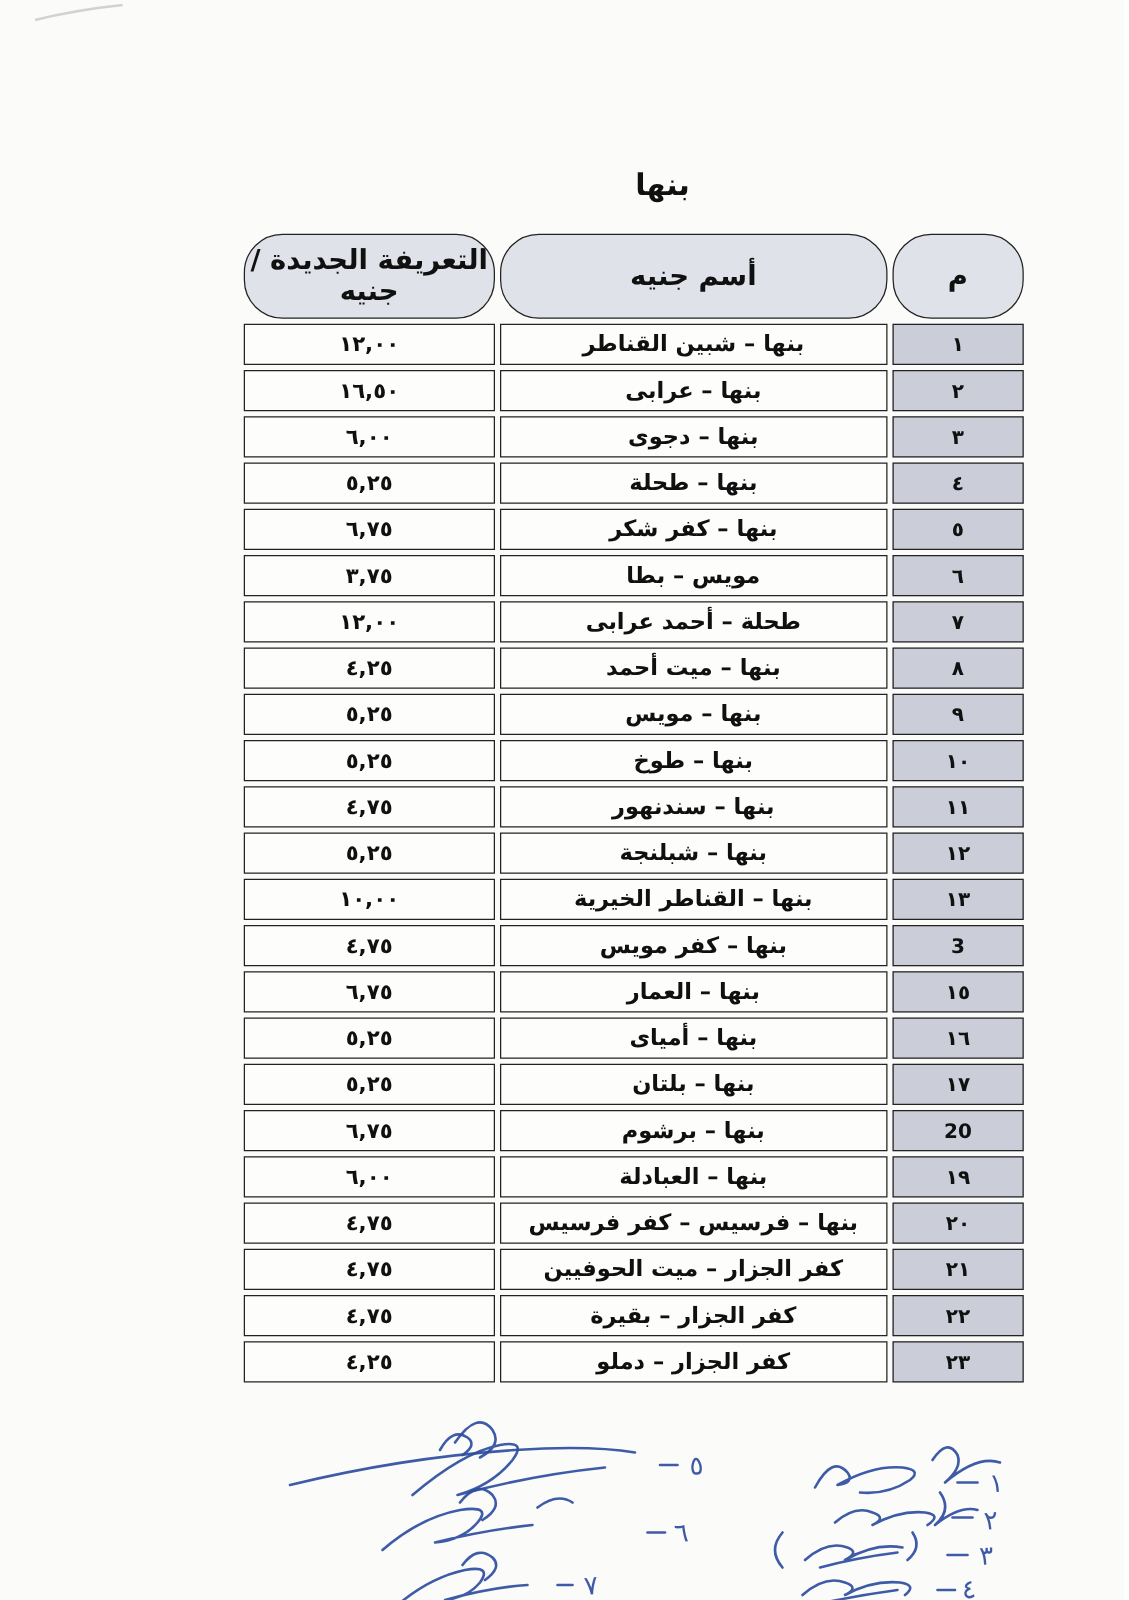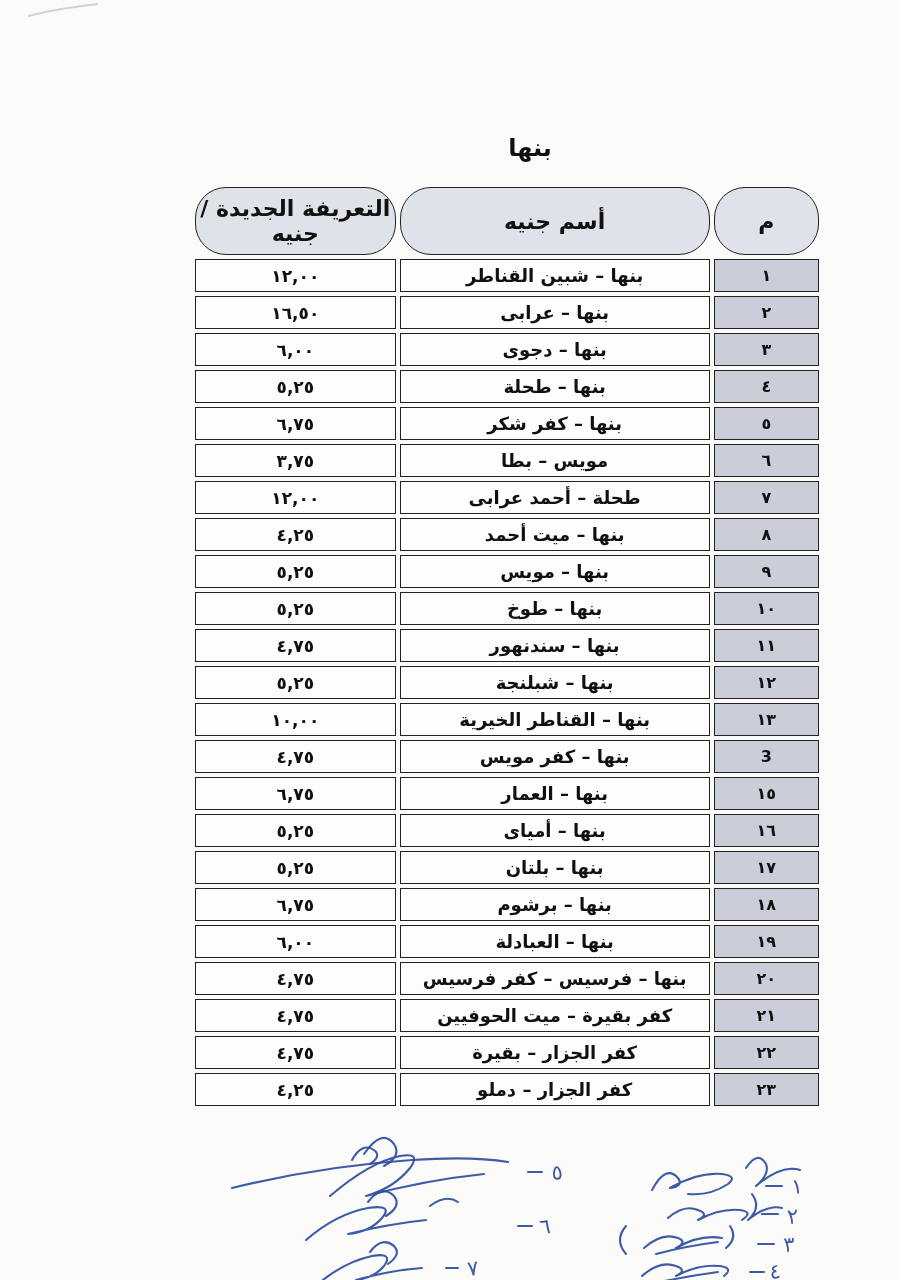--- a/index.html
+++ b/index.html
@@ -197,40 +197,40 @@
           <td class="fare">٥,٢٥</td>
         </tr>
 
         <tr>
           <td class="num">١٧</td>
           <td class="line">بنها – بلتان</td>
           <td class="fare">٥,٢٥</td>
         </tr>
 
         <tr>
-          <td class="num">١٨</td>
+          <td class="num">20</td>
           <td class="line">بنها – برشوم</td>
           <td class="fare">٦,٧٥</td>
         </tr>
 
         <tr>
           <td class="num">١٩</td>
           <td class="line">بنها – العبادلة</td>
           <td class="fare">٦,٠٠</td>
         </tr>
 
         <tr>
           <td class="num">٢٠</td>
           <td class="line">بنها – فرسيس – كفر فرسيس</td>
           <td class="fare">٤,٧٥</td>
         </tr>
 
         <tr>
           <td class="num">٢١</td>
-          <td class="line">كفر بقيرة – ميت الحوفيين</td>
+          <td class="line">كفر الجزار – ميت الحوفيين</td>
           <td class="fare">٤,٧٥</td>
         </tr>
 
         <tr>
           <td class="num">٢٢</td>
           <td class="line">كفر الجزار – بقيرة</td>
           <td class="fare">٤,٧٥</td>
         </tr>
 
         <tr>

